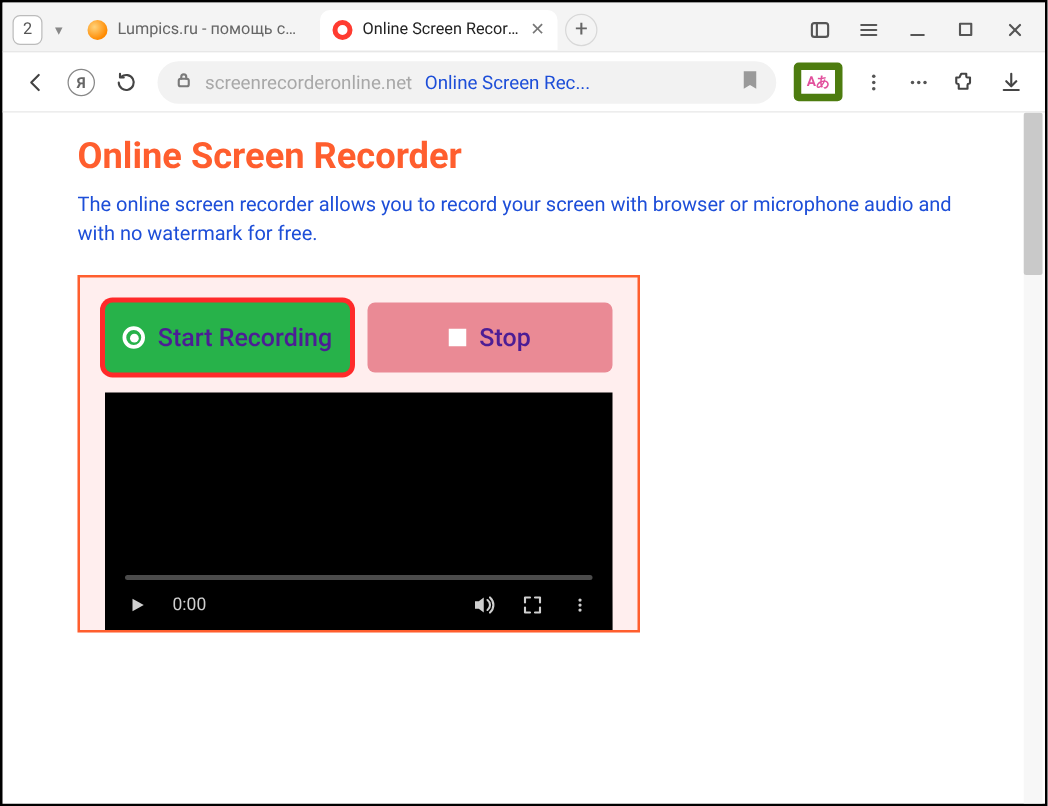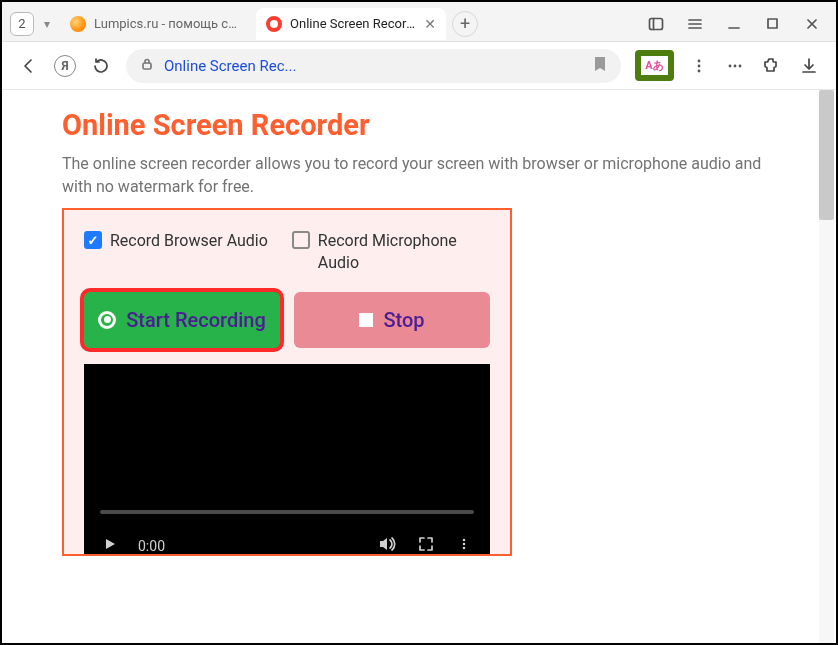--- a/index.html
+++ b/index.html
@@ -126,22 +126,22 @@
     background:#c9c9c9; border-radius:2px;
   }
 
   h1.page-title {
     color: #ff5e2e;
     font-size: 29px;
     font-weight: 700;
     margin-bottom: 10px;
   }
   .lead {
-    color:#737373; font-size:16px; line-height:1.45;
-    max-width: 730px; margin-bottom: 10px;
+    color:#1d4ed8; font-size:16px; line-height:1.45;
+    max-width: 730px; margin-bottom: 22px;
   }
 
   .recorder-panel {
     border: 2px solid #ff5e2e;
     background: #ffeeee;
     padding: 20px 20px 0 20px;
     width: 450px;
   }
 
   .checks { display:flex; gap:24px; margin-bottom:18px; align-items:flex-start;}
@@ -173,21 +173,21 @@
   .btn-start .rec-ico::after{ content:""; width:7px; height:7px; background:#fff; border-radius:50%; }
   .btn-stop { background:#ea8a95; }
   .btn-stop .stop-ico { width:14px; height:14px; background:#fff; }
 
   .video {
     width:100%; height:190px; background:#000;
     position:relative;
   }
   .vcontrols {
     position:absolute; left:0; right:0; bottom:0;
-    height:40px; display:flex; align-items:flex-end;
+    height:40px; display:flex; align-items:center;
     padding:0 16px; gap:18px; color:#cfcfcf;
     background:linear-gradient(transparent,rgba(0,0,0,.4));
     font-size:14px;
   }
   .vprog {
     position:absolute; left:16px; right:16px; bottom:40px;
     height:4px; background:#4b4b4b; border-radius:2px;
   }
   .vspacer{flex:1;}
   .vbtn{ display:flex; align-items:center; justify-content:center; width:20px; height:20px;}
@@ -262,20 +262,21 @@
       </svg>
   </div>
 
   <div class="addr">
     <span class="lock">
       <svg width="14" height="14" viewBox="0 0 14 14">
           <rect x="3" y="6" width="8" height="6" rx="1.5"></rect>
           <path d="M5 6V4.5a2 2 0 0 1 4 0V6"></path>
         </svg>
     </span>
+    <span class="domain">screenrecorderonline.net</span>
     <span class="titlebit">Online Screen Rec...</span>
     <span class="gap"></span>
     <span class="bookmark-star">
       <svg width="14" height="16" viewBox="0 0 14 16" style="fill:#9a9a9a;stroke:none">
           <path d="M2 1h10v14l-5-3-5 3z"></path>
         </svg>
     </span>
   </div>
 
   <span class="translate-badge">Aあ</span>
@@ -313,30 +314,20 @@
 
 <div class="viewport">
   <div class="scrollbar-track"></div>
   <div class="scrollbar-thumb"></div>
 
   <h1 class="page-title">Online Screen Recorder</h1>
   <p class="lead">The online screen recorder allows you to record your screen with browser or microphone audio and with no watermark for free.</p>
 
   <div class="recorder-panel">
 
-    <div class="checks">
-      <label class="check">
-        <span class="cbox checked"></span>
-        <span class="check-label">Record Browser Audio</span>
-      </label>
-      <label class="check">
-        <span class="cbox"></span>
-        <span class="check-label">Record Microphone Audio</span>
-      </label>
-    </div>
 
     <div class="btnrow">
       <div class="btn btn-start">
         <span class="rec-ico"></span>
         <span>Start Recording</span>
       </div>
       <div class="btn btn-stop">
         <span class="stop-ico"></span>
         <span>Stop</span>
       </div>

